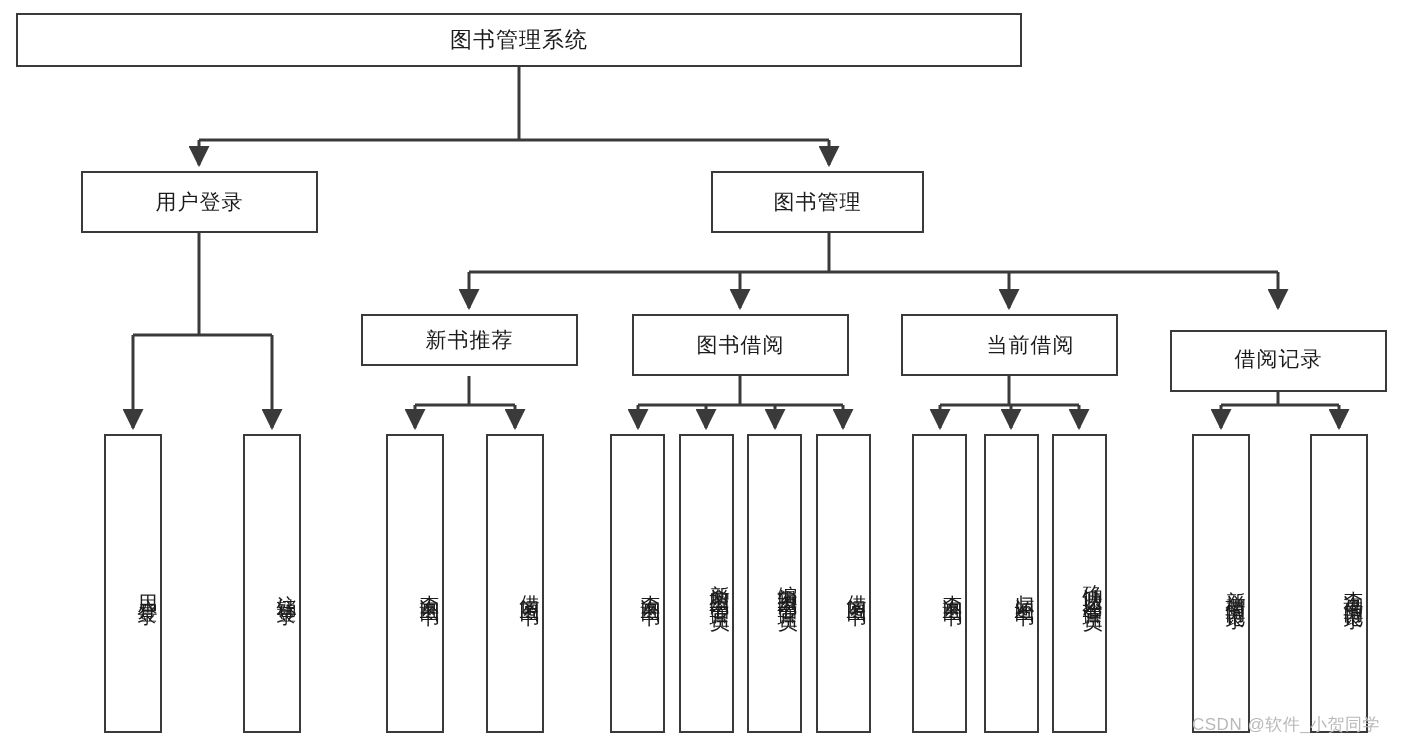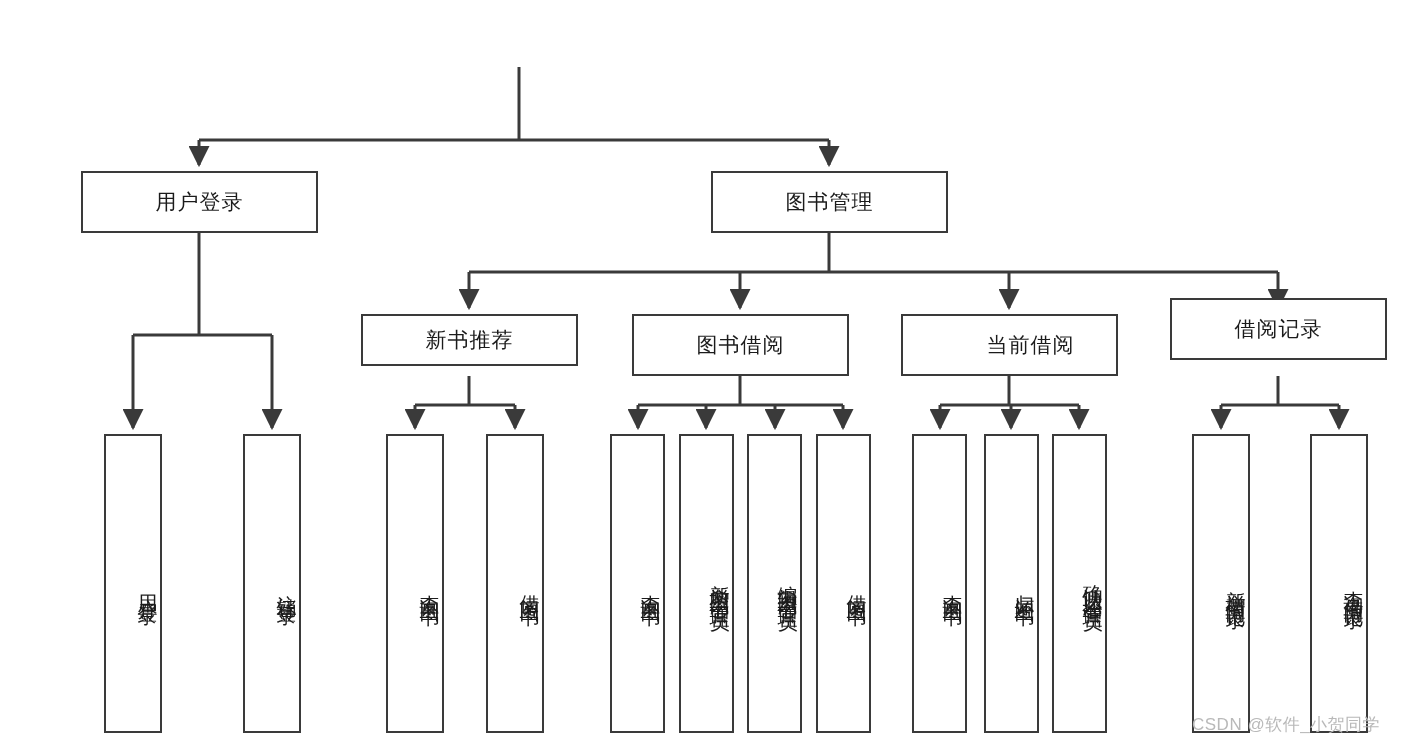--- a/index.html
+++ b/index.html
@@ -119,41 +119,44 @@
       <path d="M 1011 405 L 1011 428" marker-end="url(#arrow)"></path>
       <path d="M 1079 405 L 1079 428" marker-end="url(#arrow)"></path>
 
       <path d="M 1278 376 L 1278 405"></path>
       <path d="M 1221 405 L 1339 405"></path>
       <path d="M 1221 405 L 1221 428" marker-end="url(#arrow)"></path>
       <path d="M 1339 405 L 1339 428" marker-end="url(#arrow)"></path>
     </g>
   </svg>
 
+  <div class="node node-h node-root" id="root-node" style="left: 16px; top: 13px; width: 1006px; height: 54px;">
+    <span>图书管理系统</span>
+  </div>
 
   <div id="level2-container">
       <div class="node node-h" style="left: 81px; top: 171px; width: 237px; height: 62px;">
         <span>用户登录</span>
       </div>
-      <div class="node node-h" style="left: 711px; top: 171px; width: 237px; height: 62px;">
+      <div class="node node-h" style="left: 711px; top: 171px; width: 213px; height: 62px;">
         <span>图书管理</span>
       </div>
     </div>
 
   <div id="level3-container">
       <div class="node node-h" style="left: 361px; top: 314px; width: 217px; height: 52px;">
         <span>新书推荐</span>
       </div>
       <div class="node node-h" style="left: 632px; top: 314px; width: 217px; height: 62px; text-align: center;">
         <span>图书借阅</span>
       </div>
       <div class="node node-h" style="left: 901px; top: 314px; width: 217px; height: 62px; padding-left: 42px;">
         <span>当前借阅</span>
       </div>
-      <div class="node node-h" style="left: 1170px; top: 298px; width: 217px; height: 62px;">
+      <div class="node node-h" style="left: 1170px; top: 330px; width: 217px; height: 62px; font-family: Liberation Mono, monospace;">
         <span>借阅记录</span>
       </div>
     </div>
 
   <div id="leaves-container">
       <div class="node node-v" style="left: 104px; top: 434px; width: 58px; height: 299px;">
         <span class="leaf-inner">用户登录</span>
       </div>
       <div class="node node-v" style="left: 243px; top: 434px; width: 58px; height: 299px;">
         <span class="leaf-inner">注销登录</span>

